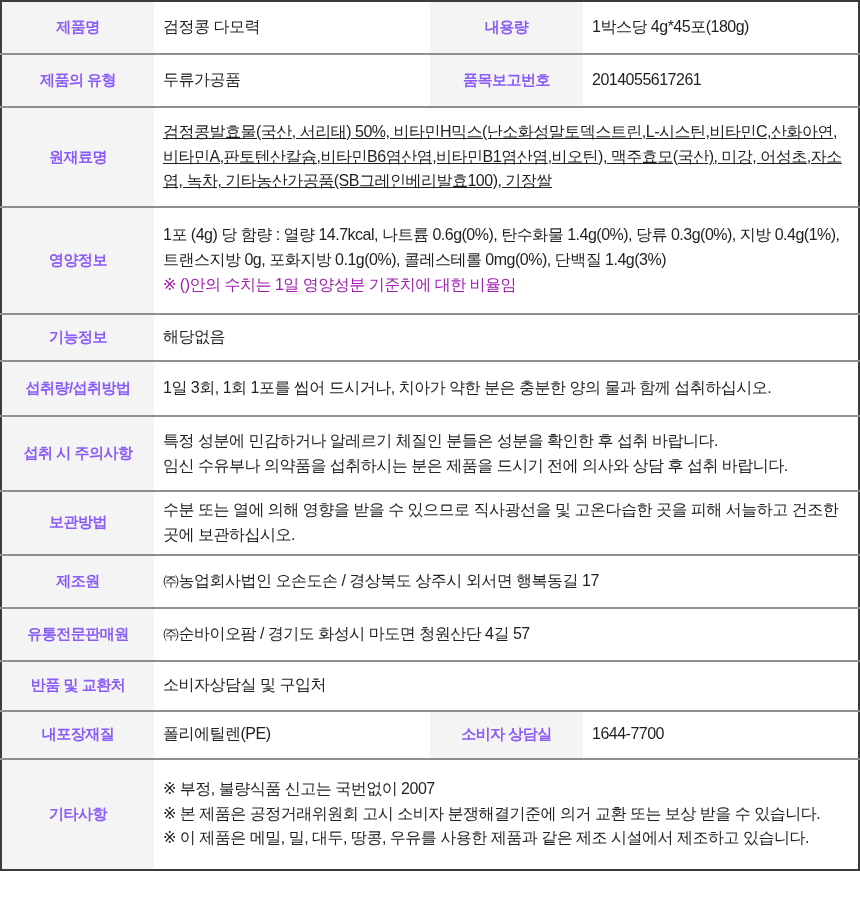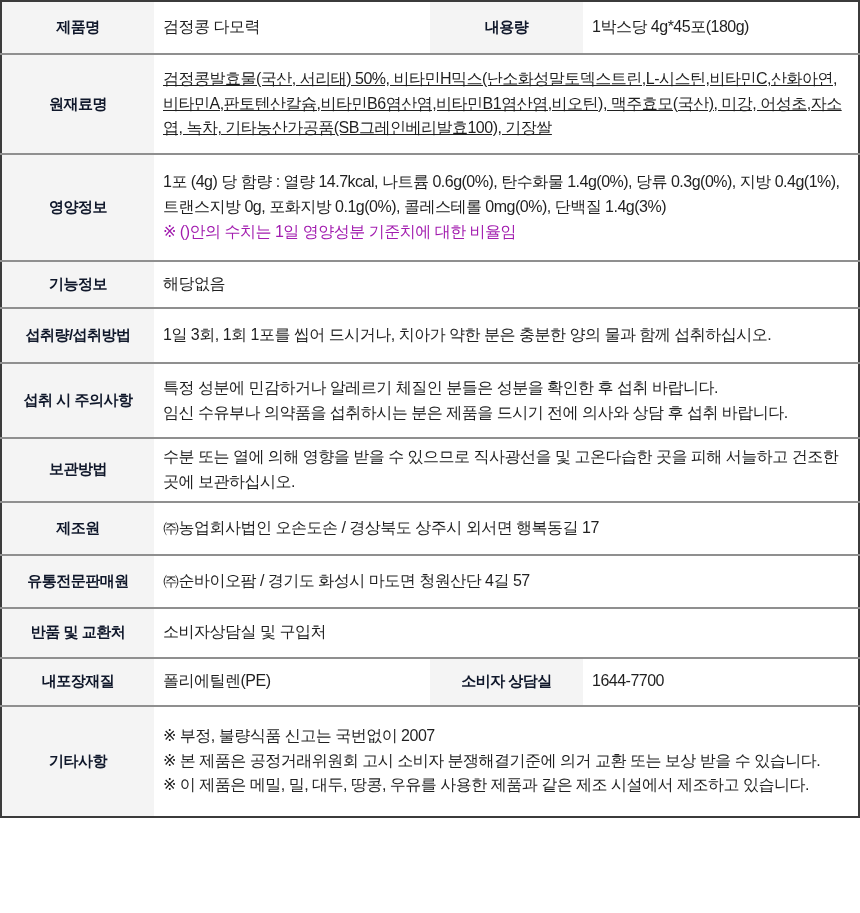--- a/index.html
+++ b/index.html
@@ -22,21 +22,21 @@
     background: #ffffff;
   }
   table.info-table tr + tr th,
   table.info-table tr + tr td {
     border-top: 2px solid #8f8f8f;
   }
   th.lbl {
     background: #f4f4f4;
     font-weight: 700;
     font-size: 15px;
-    color: #0f172a;
+    color: #8b5cf6;
     text-align: center;
     vertical-align: middle;
     letter-spacing: -0.5px;
     padding: 0 2px;
   }
   td.val {
     background: #ffffff;
     font-size: 16px;
     color: #1f1f1f;
     vertical-align: middle;
@@ -64,20 +64,26 @@
     </colgroup>
     <tbody>
 
       <tr style="height:53px">
         <th class="lbl">제품명</th>
         <td class="val">검정콩 다모력</td>
         <th class="lbl">내용량</th>
         <td class="val">1박스당 4g*45포(180g)</td>
       </tr>
 
+      <tr style="height:53px">
+        <th class="lbl">제품의 유형</th>
+        <td class="val">두류가공품</td>
+        <th class="lbl">품목보고번호</th>
+        <td class="val">2014055617261</td>
+      </tr>
 
       <tr style="height:100px">
         <th class="lbl">원재료명</th>
         <td class="val lh34" colspan="3">검정콩발효물(국산, 서리태) 50%, 비타민H믹스(난소화성말토덱스트린,L-시스틴,비타민C,산화아연,비타민A,판토텐산칼슘,비타민B6염산염,비타민B1염산염,비오틴), 맥주효모(국산), 미강, 어성초,자소엽, 녹차, 기타농산가공품(SB그레인베리발효100), 기장쌀</td>
       </tr>
 
       <tr style="height:107px">
         <th class="lbl">영양정보</th>
         <td class="val lh33" colspan="3">
           <span class="line">1포 (4g) 당 함량 : 열량 14.7kcal, 나트륨 0.6g(0%), 탄수화물 1.4g(0%), 당류 0.3g(0%), 지방 0.4g(1%), 트랜스지방 0g, 포화지방 0.1g(0%), 콜레스테롤 0mg(0%), 단백질 1.4g(3%)</span>

